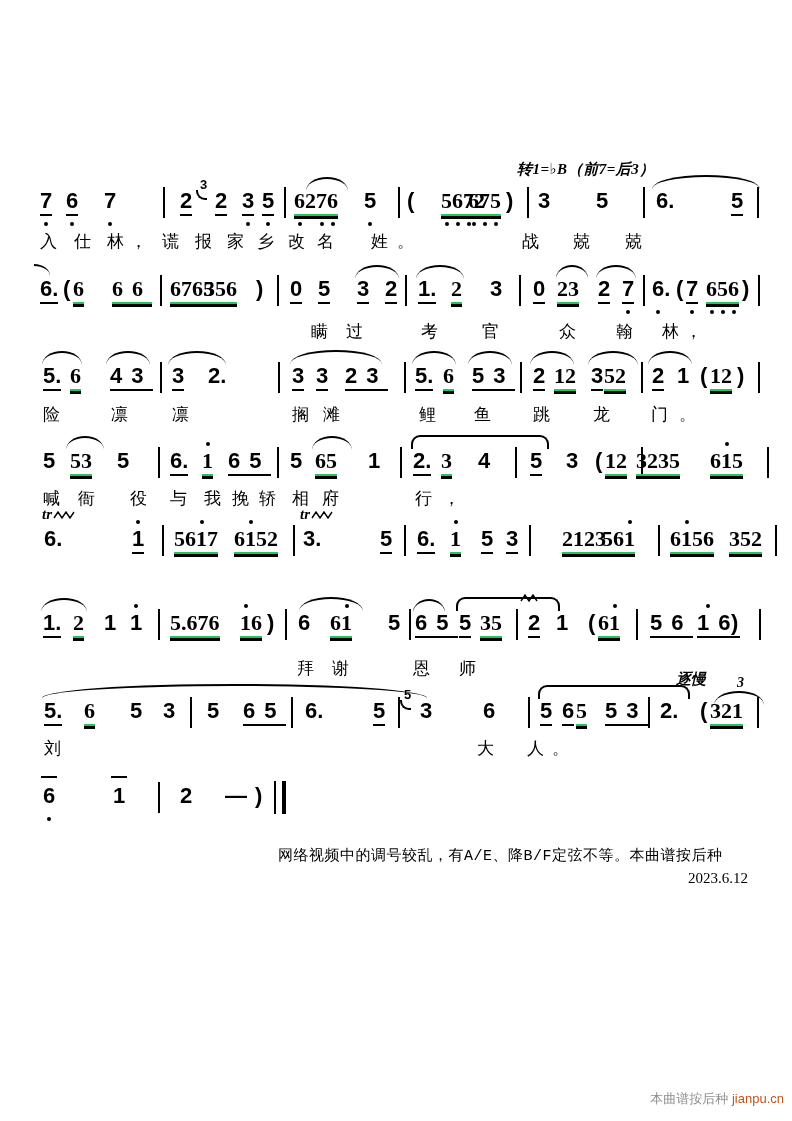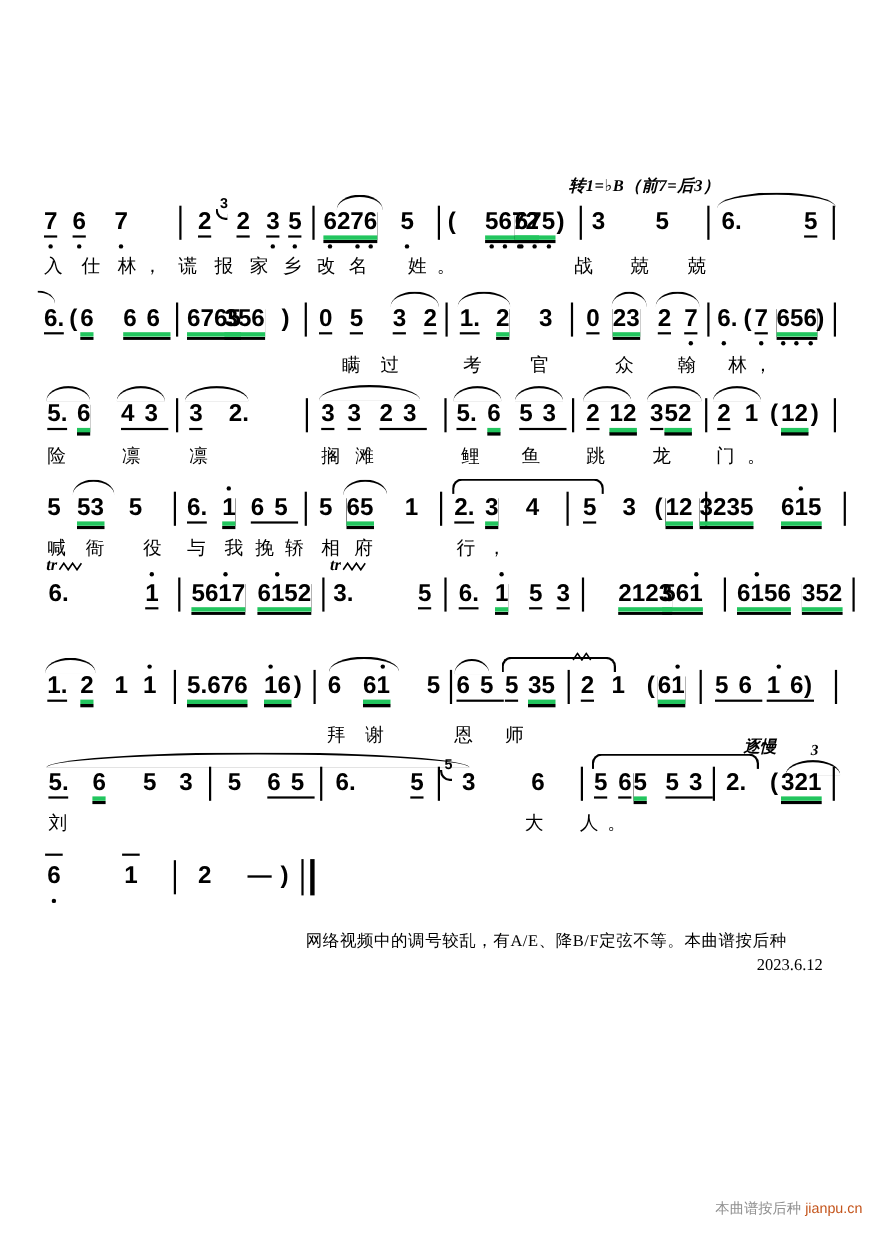--- a/index.html
+++ b/index.html
@@ -3,40 +3,40 @@
 <meta charset="utf-8">
 <style>
   html,body{margin:0;padding:0;background:#fff;}
   #page{position:relative;width:792px;height:1121px;background:#ffffff;margin:0 auto;overflow:hidden;
         font-family:"Liberation Sans","DejaVu Sans",sans-serif;color:#000;}
   .keysig{position:absolute;left:517px;top:160px;font:italic 700 15px "Liberation Serif","DejaVu Serif",serif;letter-spacing:0.5px;}
   #score-lines{position:absolute;left:0;top:0;width:100%;height:100%;}
   .line{position:absolute;left:0;width:100%;height:0;}
   .tok{position:absolute;top:0;font-weight:700;font-size:22px;line-height:1;white-space:nowrap;}
   .tok.u1{border-bottom:2px solid #000;padding-bottom:2px;}
-  .tok.u2{border-bottom:4px solid #22c55e;padding-bottom:2px;box-shadow:0 3px 0 0 #000;}
+  .tok.u2{border-bottom:2px solid #22c55e;padding-bottom:2px;box-shadow:0 3px 0 0 #000;font-family:Liberation Serif, serif;}
   .tok.ls{letter-spacing:9px;}
   .tok.ov::before{content:"";position:absolute;left:-2px;right:-2px;top:-9px;border-top:2px solid #000;}
   .ch{position:relative;display:inline-block;}
   .ch.hi::before{content:"";position:absolute;top:-8px;left:50%;transform:translateX(-50%);width:4px;height:4px;border-radius:50%;background:#000;}
   .ch.lo::after{content:"";position:absolute;bottom:-14px;left:50%;transform:translateX(-50%);width:4px;height:4px;border-radius:50%;background:#000;}
   .bar{position:absolute;top:-3px;width:2px;height:31px;background:#000;}
   .endbar{position:absolute;top:-4px;height:33px;width:6px;border-left:2px solid #000;border-right:4px solid #000;}
   .slur{position:absolute;height:12px;border-top:2px solid #000;border-radius:50% 50% 0 0 / 100% 100% 0 0;}
   .bracket{position:absolute;height:12px;border:2px solid #000;border-bottom:none;border-radius:9px 9px 0 0;}
   .tiein{position:absolute;width:16px;height:10px;border-top:2px solid #000;border-radius:0 100% 0 0;}
   .grace{position:absolute;font:700 13px "Liberation Sans",sans-serif;}
   .ghook{position:absolute;width:9px;height:8px;border-left:2px solid #000;border-bottom:2px solid #000;border-radius:0 0 0 9px;}
   .trm{position:absolute;display:flex;align-items:center;gap:1px;}
   .trm i{font:italic 700 15px "Liberation Serif","DejaVu Serif",serif;}
   .mordm{position:absolute;}
   .anno{position:absolute;font:italic 700 15px "Liberation Serif","DejaVu Serif",serif;white-space:nowrap;}
   .anno.trip{font-size:14px;}
   .lyr{position:absolute;font-family:"Liberation Serif","DejaVu Serif",serif;font-size:17px;white-space:nowrap;}
-  .note-text{position:absolute;left:278px;font-family:Liberation Serif, serif;font-size:15px;letter-spacing:0.5px;white-space:nowrap;}
+  .note-text{position:absolute;left:278px;font-family:Liberation Mono, monospace;font-size:15px;letter-spacing:0.5px;white-space:nowrap;}
   .note-text.l1{top:846px;}
   .note-text.l2{top:868px;}
   .date-text{position:absolute;left:688px;top:870px;font-family:"Liberation Serif","DejaVu Serif",serif;font-size:15px;}
   .watermark{position:absolute;right:8px;top:1090px;font-size:13px;font-family:"Liberation Sans","DejaVu Sans",sans-serif;}
 </style>
 </head>
 <body>
 
 <div id="page">
   <div class="keysig">转1=♭B（前7=后3）</div>

